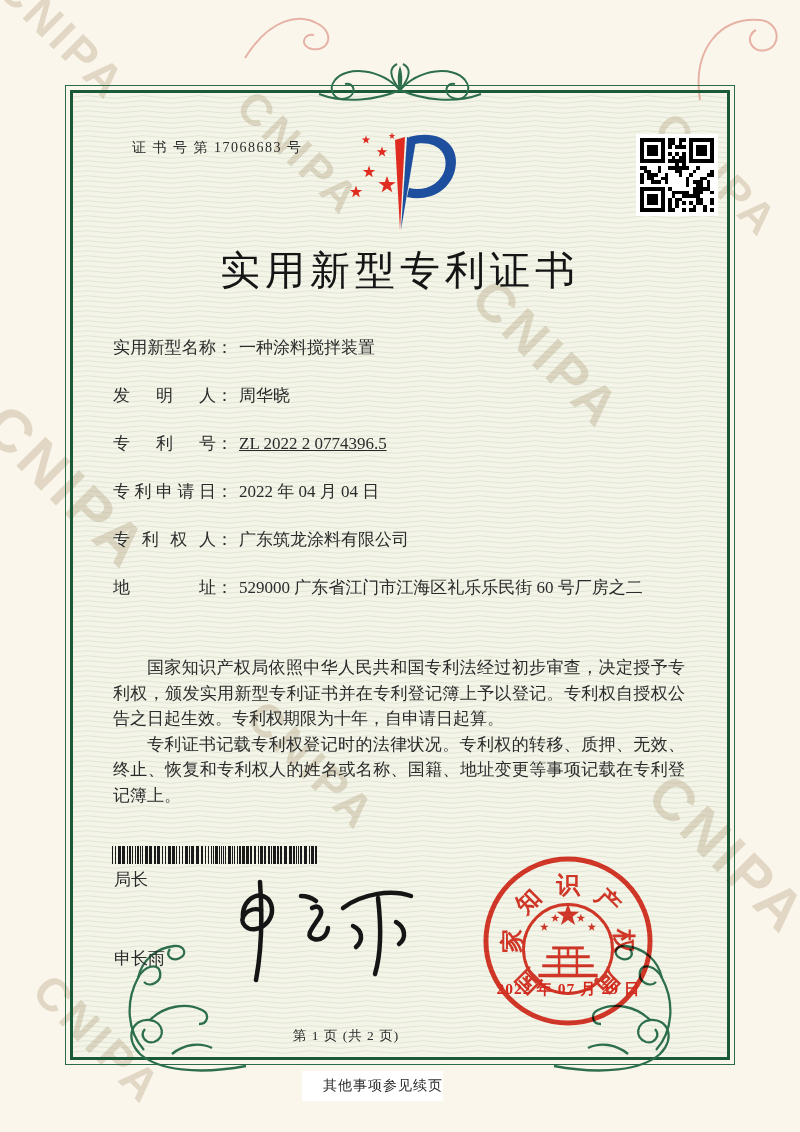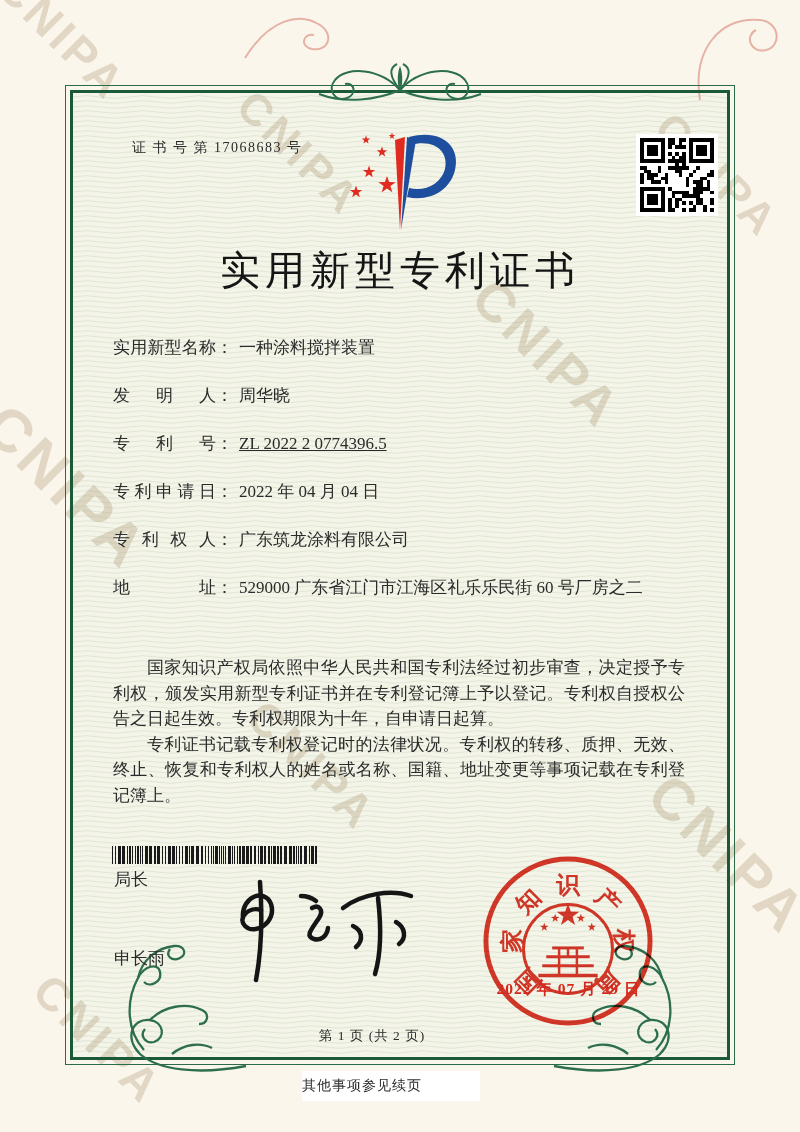--- a/index.html
+++ b/index.html
@@ -30,22 +30,22 @@
   .grant2{position:absolute;left:295px;top:0;white-space:nowrap;}
   #paras{left:113px;top:655px;width:572px;font-size:17px;line-height:25.5px;text-align:justify;}
   #paras p{margin:0;text-indent:2em;}
   #barcode{left:112px;top:846px;}
   #director-title{left:114px;top:868px;font-size:17px;font-family:"Liberation Sans","DejaVu Sans",sans-serif;}
   #director-name{left:114px;top:947px;font-size:17px;font-family:"Liberation Sans","DejaVu Sans",sans-serif;}
   #signature{left:215px;top:876px;}
   #seal{left:481px;top:854px;z-index:6;opacity:0.93;mix-blend-mode:multiply;}
   #seal-date{left:496px;top:979px;width:145px;text-align:center;font-size:15.5px;font-weight:bold;
              color:#d4281c;letter-spacing:1px;z-index:7;white-space:nowrap;}
-  #footer-page{left:78px;top:1027px;width:588px;text-align:center;font-size:13.5px;letter-spacing:1px;}
-  #note-box{left:302px;top:1071px;width:178px;height:30px;background:#ffffff;text-align:left;
+  #footer-page{left:52px;top:1027px;width:588px;text-align:center;font-size:13.5px;letter-spacing:1px;}
+  #note-box{left:302px;top:1071px;width:141px;height:30px;background:#ffffff;text-align:right;
             line-height:30px;font-size:14px;letter-spacing:1px;z-index:5;}
   .swirl{z-index:2;opacity:0.45;}
 </style>
 </head>
 <body>
 
 <div id="page">
 
   <div id="guilloche" class="abs"><svg width="654" height="964">
         <path d="M0 4 q14 -2.6 28 0 q14 2.6 28 0 q14 -2.6 28 0 q14 2.6 28 0 q14 -2.6 28 0 q14 2.6 28 0 q14 -2.6 28 0 q14 2.6 28 0 q14 -2.6 28 0 q14 2.6 28 0 q14 -2.6 28 0 q14 2.6 28 0 q14 -2.6 28 0 q14 2.6 28 0 q14 -2.6 28 0 q14 2.6 28 0 q14 -2.6 28 0 q14 2.6 28 0 q14 -2.6 28 0 q14 2.6 28 0 q14 -2.6 28 0 q14 2.6 28 0 q14 -2.6 28 0 q14 2.6 28 0" fill="none" stroke="#d9e3cd" stroke-width="0.8"></path>

